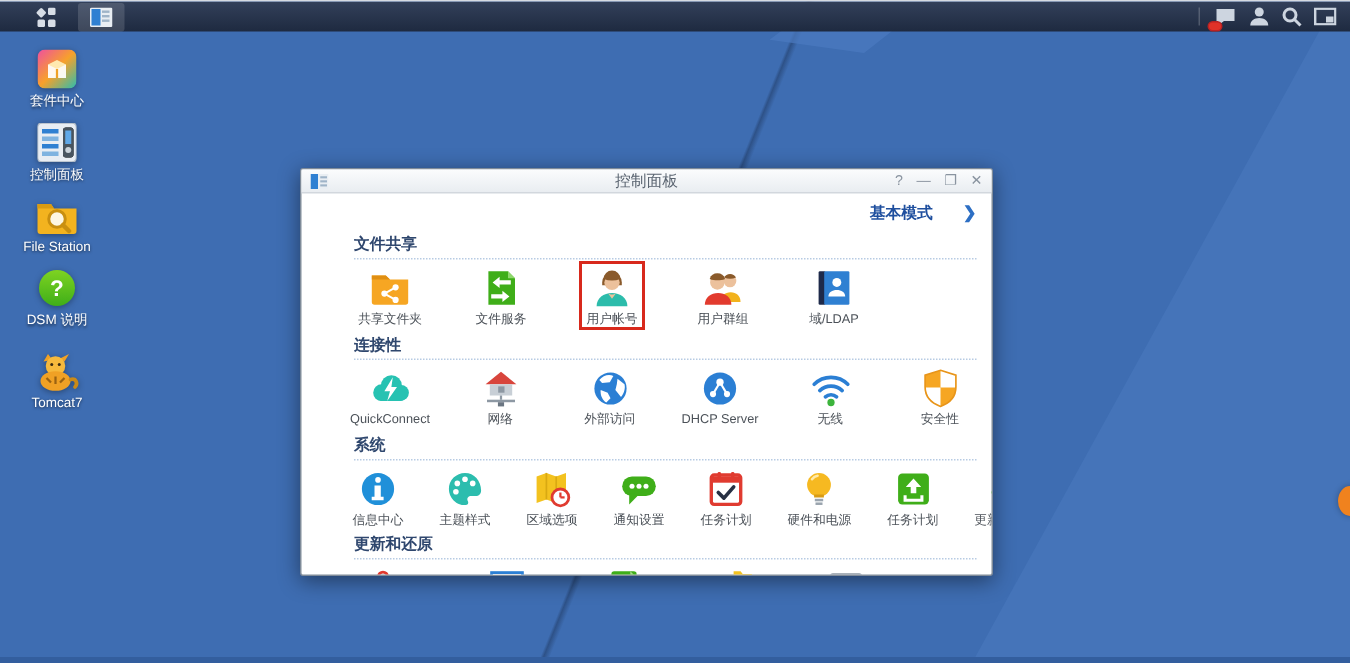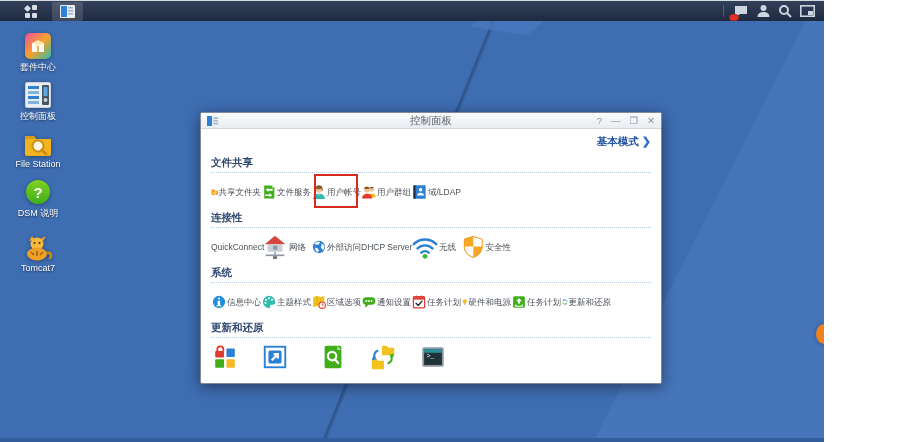--- a/index.html
+++ b/index.html
@@ -1,19 +1,19 @@
 <!DOCTYPE html>
 <html><head>
 <meta charset="utf-8">
 <style>
   * { margin:0; padding:0; box-sizing:border-box; }
   html,body { width:900px; height:442px; overflow:hidden; font-family:"Liberation Sans",sans-serif; }
 
   
-  .desktop { position:relative; width:824px; height:442px; background:#3e6db2; overflow:hidden; }
+  .desktop { position:relative; width:900px; height:442px; background:#3e6db2; overflow:hidden; }
   .bg-right { position:absolute; top:0; bottom:0; left:0; right:0;
     background:#4574b9; clip-path:polygon(99% 0, 100% 0, 100% 100%, 72% 100%); }
   .bg-mid { position:absolute; inset:0; background:#3a68ac;
     clip-path:polygon(100% 0, 100% 100%, 73% 100%); opacity:.55; }
   .bg-band { position:absolute; inset:0; background:#4b7ac0; opacity:.7;
     clip-path:polygon(61% 0, 69% 0, 64% 8%, 57% 6%); }
   .bg-line { position:absolute; top:0; bottom:0; left:0; right:0; pointer-events:none;
     background:linear-gradient(112deg, transparent 49.8%, rgba(26,48,84,.45) 50%, transparent 50.4%); }
   .bg-bottom { position:absolute; left:0; right:0; bottom:0; height:4px; background:#335e9e; }
   .bg-orb { position:absolute; right:-8px; top:324px; width:16px; height:20px; border-radius:50%;
@@ -46,28 +46,28 @@
   .titlebar .wicon { width:12px; height:10px; margin-right:6px; }
   .wtitle { position:absolute; left:0; right:0; text-align:center; font-size:10.5px; color:#5a6470; pointer-events:none; }
   .wctrls { margin-left:auto; display:flex; gap:9px; font-size:9.5px; color:#8a94a0; z-index:2; }
   .wctrls span { cursor:pointer; line-height:16px; }
   .toolbar { height:24px; display:flex; align-items:center; padding:2px 10px 0; flex:0 0 auto; }
   .searchwrap { position:relative; }
   .searchwrap input { width:92px; height:16px; font-size:9.5px; padding:0 4px 0 16px;
     border:1px solid #c6ccd4; border-radius:2px; color:#444; outline:none; font-family:"Liberation Sans",sans-serif; }
   .searchwrap input::placeholder { color:#a9b0b8; }
   .searchwrap .mag { position:absolute; left:3px; top:3px; }
-  .modelink { margin-left:auto; font-size:10.5px; font-weight:bold; color:#1f4f9e; cursor:pointer; display:flex; align-items:flex-start; gap:3px; }
+  .modelink { margin-left:auto; font-size:10.5px; font-weight:bold; color:#1f4f9e; cursor:pointer; display:flex; align-items:flex-start; gap:20px; }
   .modelink .chev { font-size:11px; color:#2d6fc4; font-weight:bold; }
 
   .cp-body { padding:0 10px; flex:1; overflow:hidden; }
   .sec-title { font-size:10.5px; font-weight:bold; color:#2f476e; padding:3px 0 2px;
-    border-bottom:1px dotted #b7cbe3; }
+    border-bottom:1px dotted #b7cbe3;margin-left:25px; }
   .cp-row { display:flex; align-items:flex-start; padding:5px 0 2px; }
-  .cp-item { width:50px; display:flex; flex-direction:row; align-items:center; cursor:pointer; position:relative; }
+  .cp-item { width:50px; display:flex; flex-direction:column; align-items:center; cursor:pointer; position:relative;margin-left:24px; }
   .cp-item .clabel { margin-top:2px; font-size:8.5px; color:#4b5158; line-height:1.15; text-align:center; white-space:nowrap; }
   .cp-item.wide { width:58px; }
   .cp-item.hl::after { content:""; position:absolute; inset:-4px 3px -2px 3px;
     border:2px solid #d8291c; pointer-events:none; }
 </style>
 </head>
 <body>
 
 <div class="desktop">
   <div class="bg-mid"></div>

